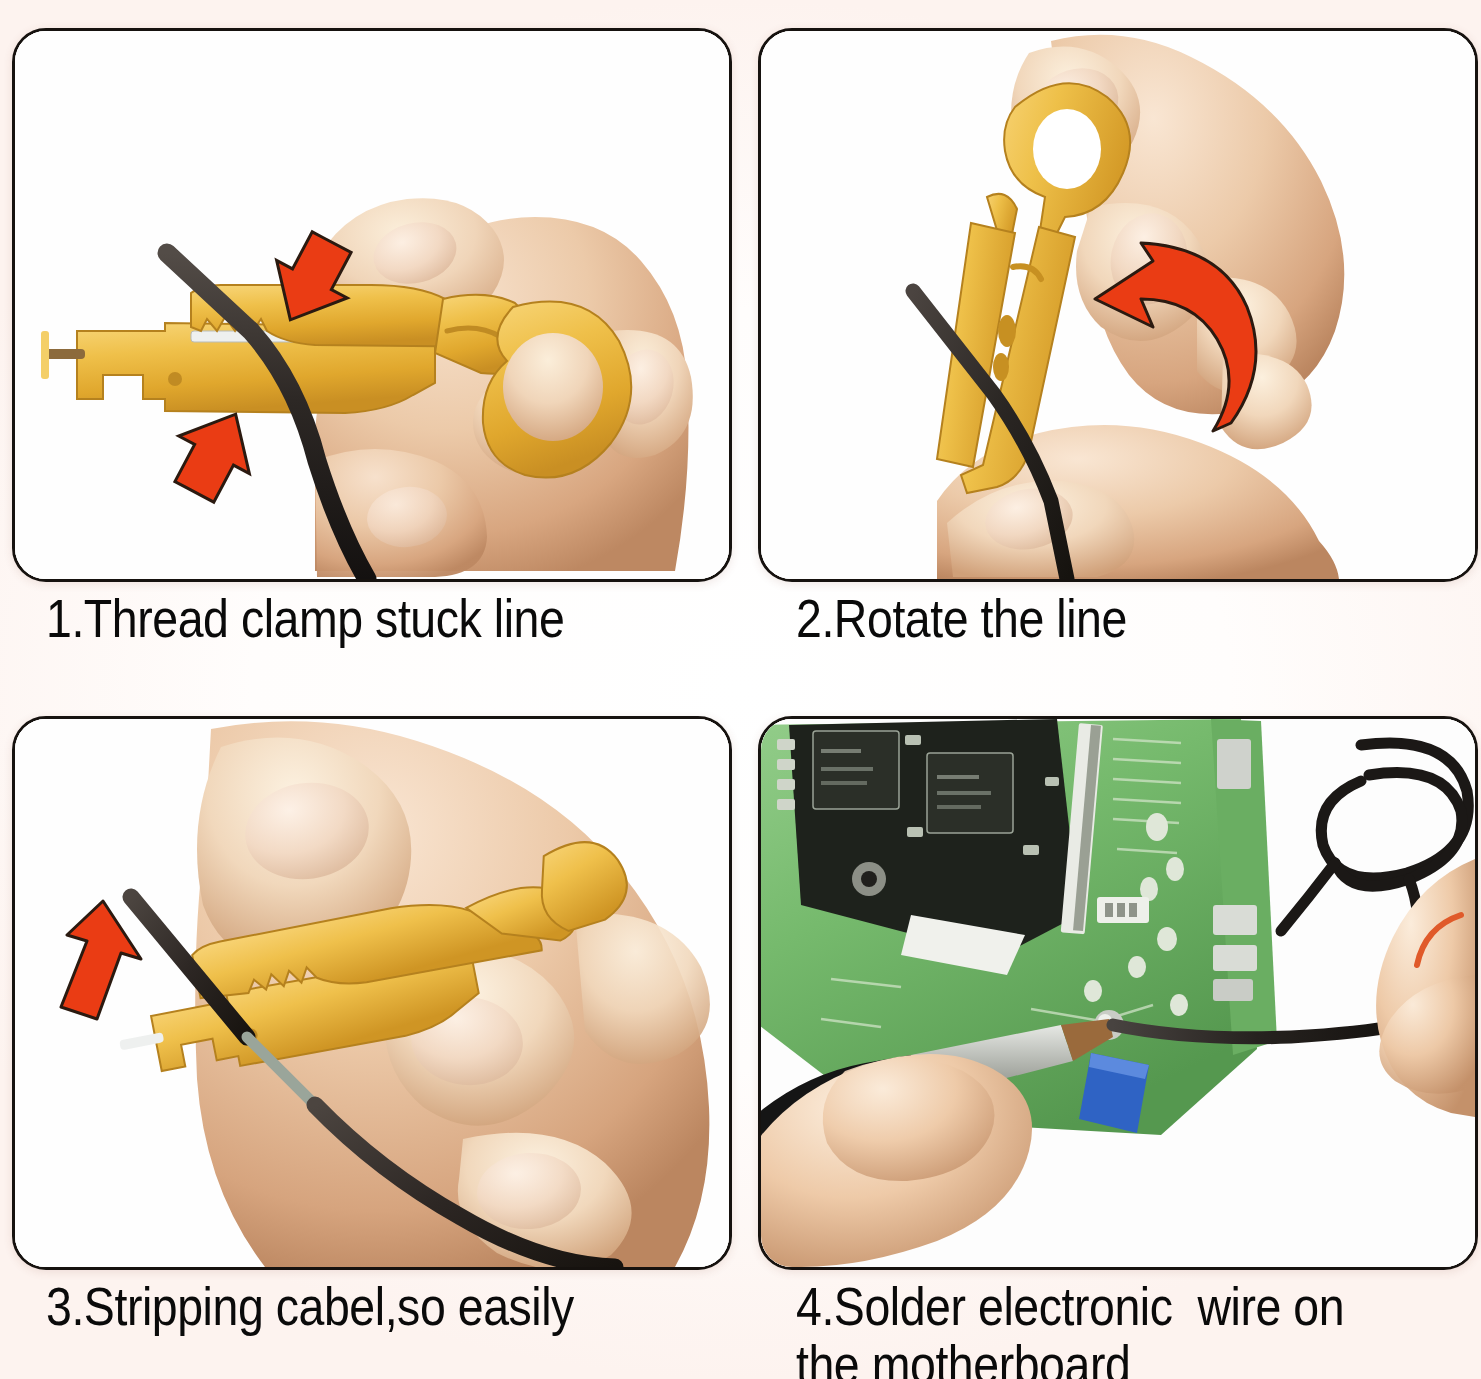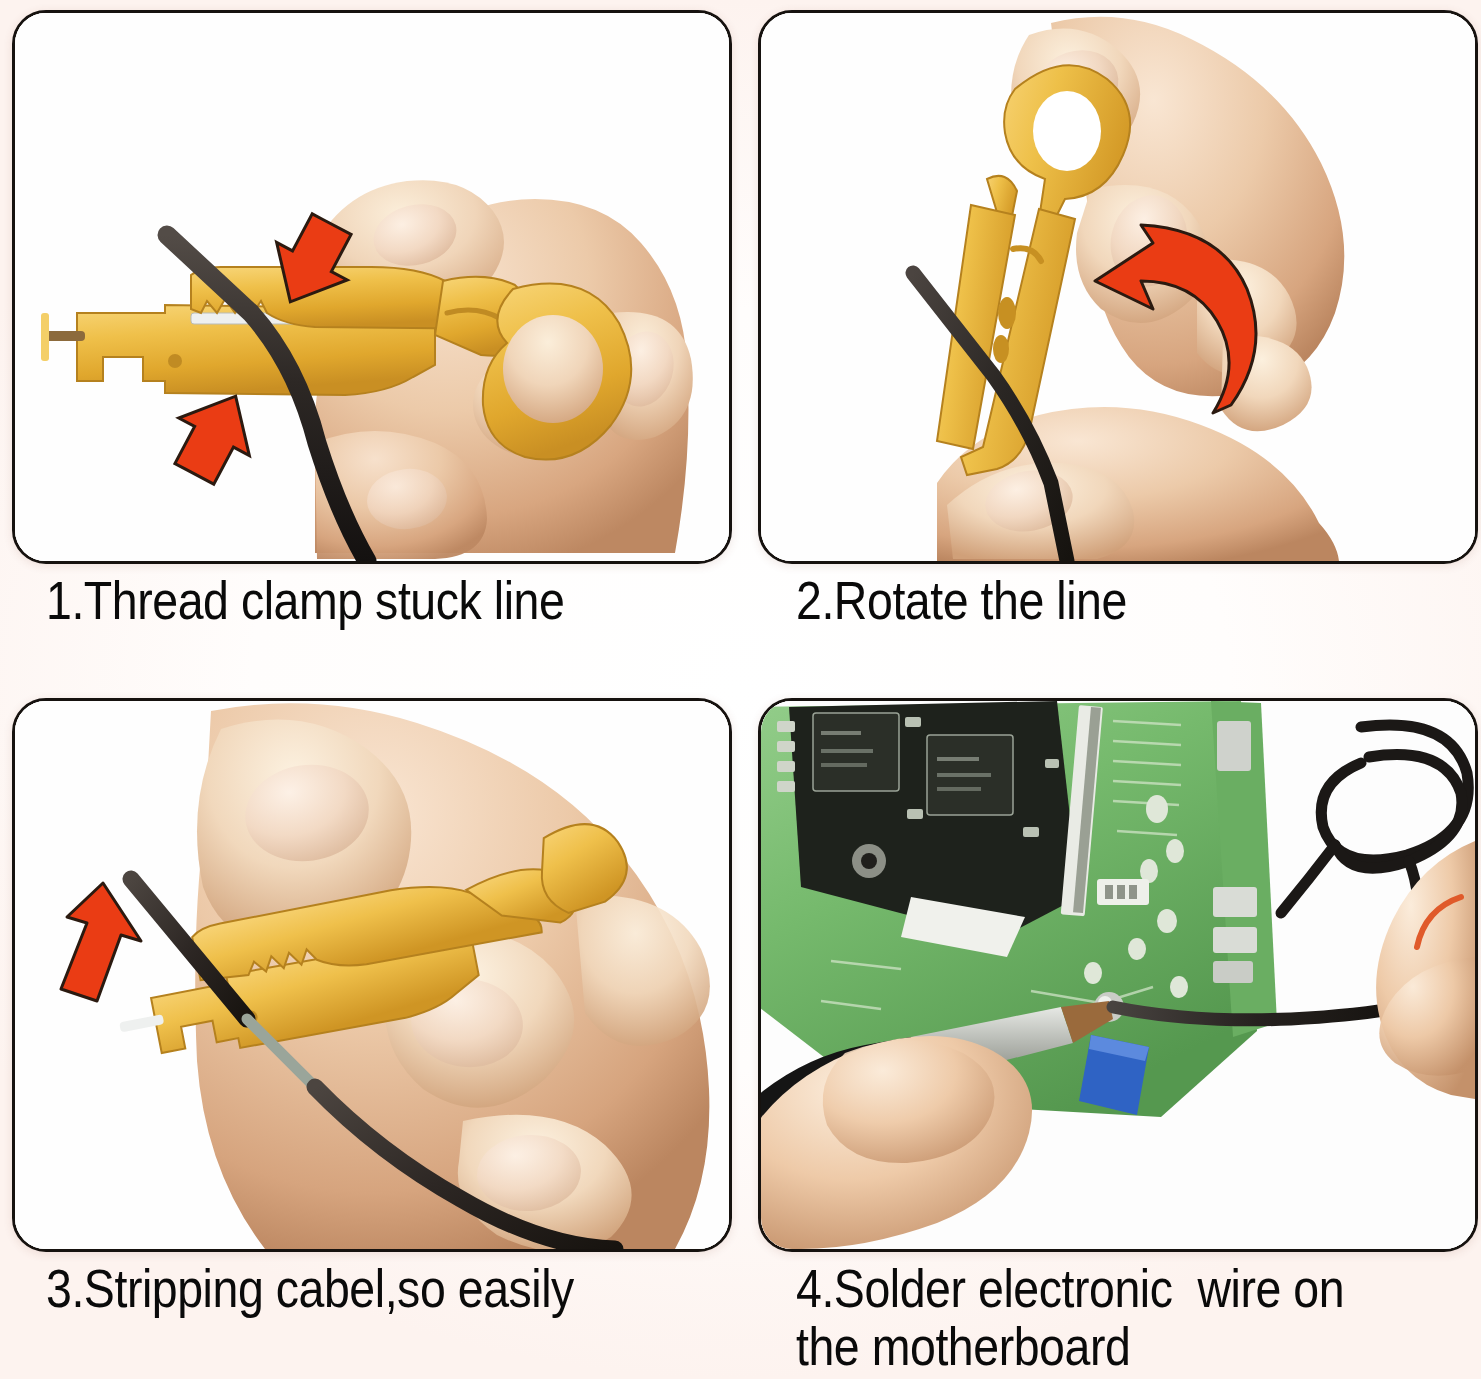--- a/index.html
+++ b/index.html
@@ -23,20 +23,21 @@
   }
   .grid {
     position: absolute;
     inset: 0;
     display: grid;
     grid-template-columns: 740px 741px;
     grid-template-rows: 690px 689px;
   }
   .cell {
     position: relative;
+    margin-top: 18px;
   }
   .panel {
     position: absolute;
     left: 12px;
     top: 10px;
     width: 714px;
     height: 548px;
     border: 3px solid #16120f;
     border-radius: 34px;
     background: #ffffff;

